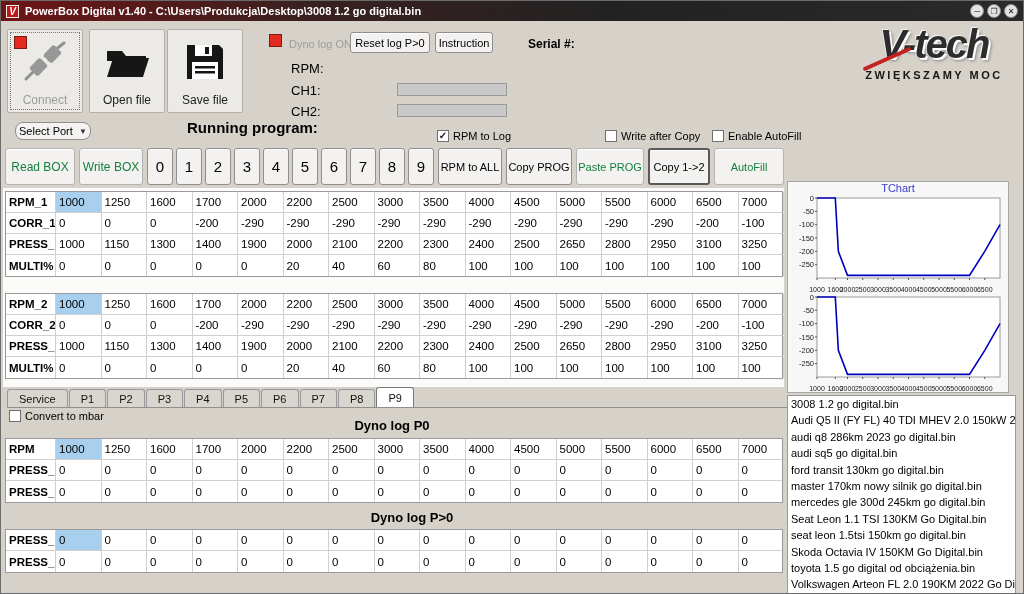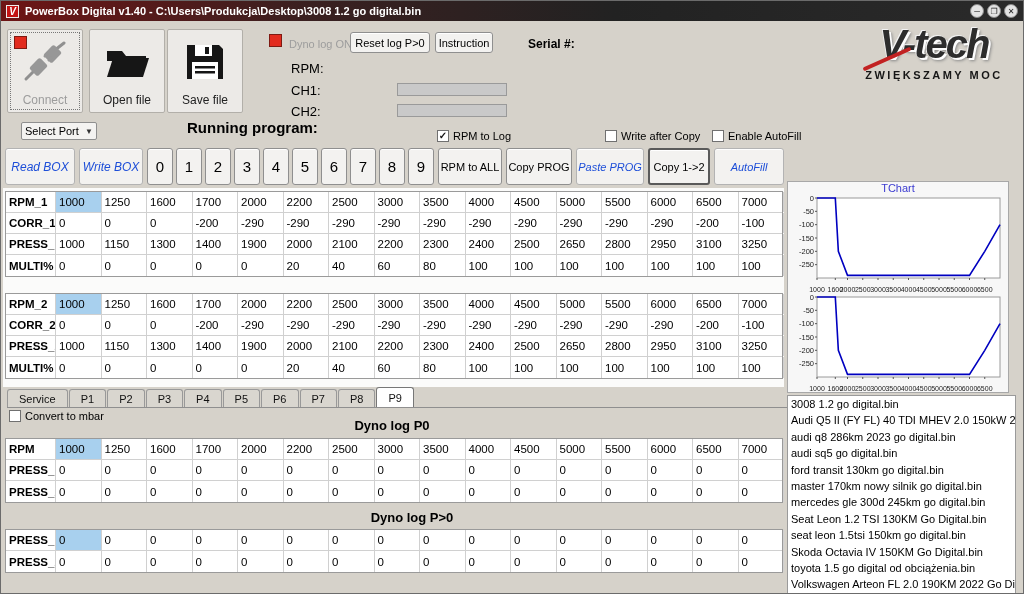--- a/index.html
+++ b/index.html
@@ -28,21 +28,21 @@
   .ind-red { position:absolute; left:6px; top:6px; width:13px; height:13px; background:#e22b1e; border:1px solid #7e1a12; }
   .sq-red { position:absolute; width:13px; height:13px; background:#e22b1e; border:1px solid #7e1a12; }
 
   .lbl { position:absolute; font-size:12px; color:#000; white-space:nowrap; }
   .bold { font-weight:bold; }
   .gray-label { position:absolute; font-size:11px; color:#9d9d9d; white-space:nowrap; }
 
   .btn { background:#f3f2f0; border:1px solid #8f8f8f; border-radius:3px; color:#000;
     display:flex; align-items:center; justify-content:center; font-size:11px; box-shadow:inset 0 1px 0 #fff; cursor:default; }
   .btn.pos { position:absolute; }
-  .btn.disabled { color:#1d4ed8; border-color:#b3b3b3;font-style:italic; }
+  .btn.disabled { color:#15803d; border-color:#b3b3b3; }
   .btn.emph { border:2px solid #5a5a5a; }
 
   .pbar { position:absolute; width:110px; height:13px; background:#c9c9c9; border:1px solid #9a9a9a; }
 
   .select { position:absolute; width:76px; height:18px; background:#f4f3f1; border:1px solid #8f8f8f;
     border-radius:2px; display:flex; align-items:center; font-size:11px; padding:0 3px; gap:3px; }
   .select .arr { margin-left:auto; font-size:8px; color:#333; }
 
   .cb { position:absolute; display:flex; align-items:center; gap:4px; font-size:11px; color:#000; white-space:nowrap; }
   .cbbox { width:12px; height:12px; background:#fff; border:1px solid #707070; font-size:10px; font-weight:bold;
@@ -154,21 +154,21 @@
   <div class="btn pos" style="left:349px;top:31px;width:80px;height:21px;">Reset log P&gt;0</div>
   <div class="btn pos" style="left:434px;top:31px;width:58px;height:21px;">Instruction</div>
   <span class="lbl bold" style="left:508px;top:36px;margin-left:19px;">Serial #:</span>
 
   <span class="lbl" style="left:290px;top:60px;font-size:13px;">RPM:</span>
   <span class="lbl" style="left:290px;top:82px;font-size:13px;">CH1:</span>
   <span class="lbl" style="left:290px;top:103px;font-size:13px;">CH2:</span>
   <div class="pbar" style="left:396px;top:82px;"></div>
   <div class="pbar" style="left:396px;top:103px;"></div>
 
-  <div class="select" style="left:20px;top:121px;">
+  <div class="select" style="left:14px;top:121px;border-radius:8px;">
     <span>Select Port</span>
     <span class="arr">▼</span>
   </div>
   <span class="lbl" style="left:186px;top:118px;font-size:15px;font-weight:bold;">Running program:</span>
 
   <label class="cb" style="left:436px;top:129px;">
     <span class="cbbox">✓</span>
     <span>RPM to Log</span>
   </label>
   <label class="cb" style="left:604px;top:129px;">
@@ -572,20 +572,20 @@
   </div>
 
   <div id="file-list">
       <div class="file-item">3008 1.2 go digital.bin</div>
       <div class="file-item">Audi Q5 II (FY FL) 40 TDI MHEV 2.0 150kW 204KM (</div>
       <div class="file-item">audi q8 286km 2023 go digital.bin</div>
       <div class="file-item">audi sq5 go digital.bin</div>
       <div class="file-item">ford transit 130km go digital.bin</div>
       <div class="file-item">master 170km nowy silnik go digital.bin</div>
       <div class="file-item">mercedes gle 300d 245km go digital.bin</div>
-      <div class="file-item">Seat Leon 1.2 TSI 130KM Go Digital.bin</div>
+      <div class="file-item">Seat Leon 1.1 TSI 130KM Go Digital.bin</div>
       <div class="file-item">seat leon 1.5tsi 150km go digital.bin</div>
       <div class="file-item">Skoda Octavia IV 150KM Go Digital.bin</div>
       <div class="file-item">toyota 1.5 go digital od obciążenia.bin</div>
       <div class="file-item">Volkswagen Arteon FL 2.0 190KM 2022 Go Digital Au</div>
     </div>
 
 </div>
 
 </body></html>

